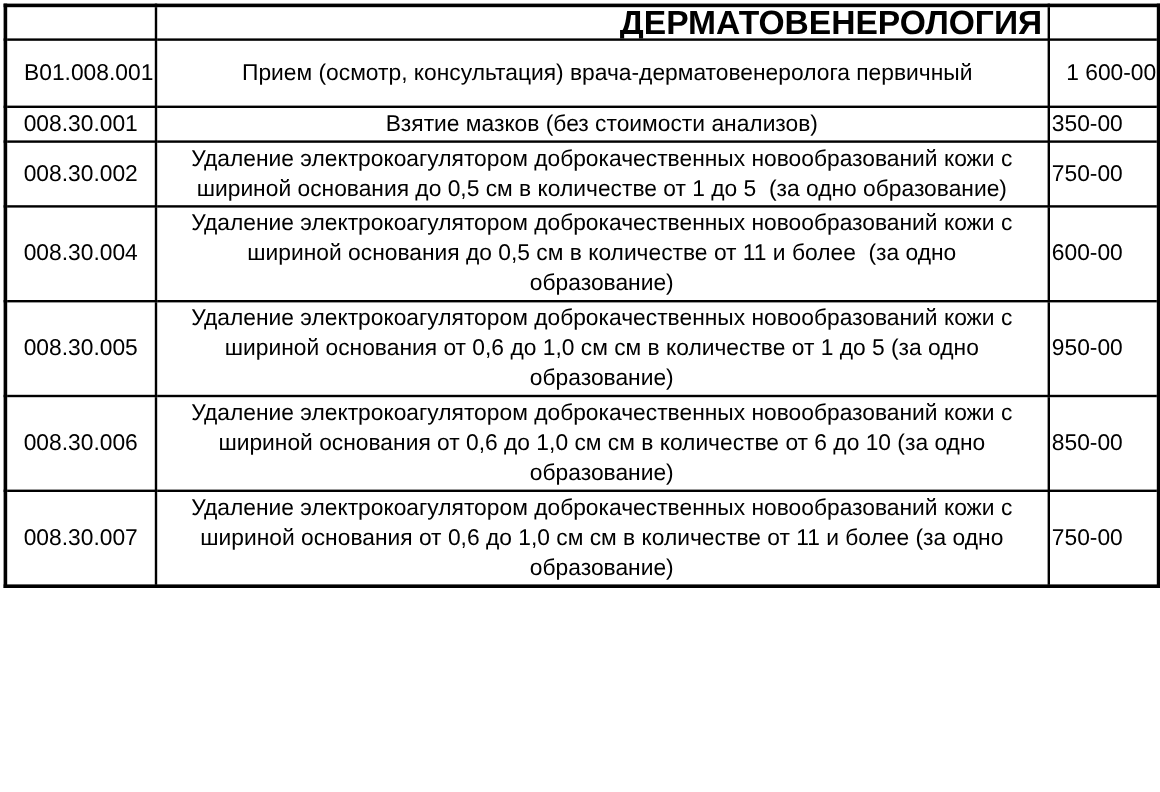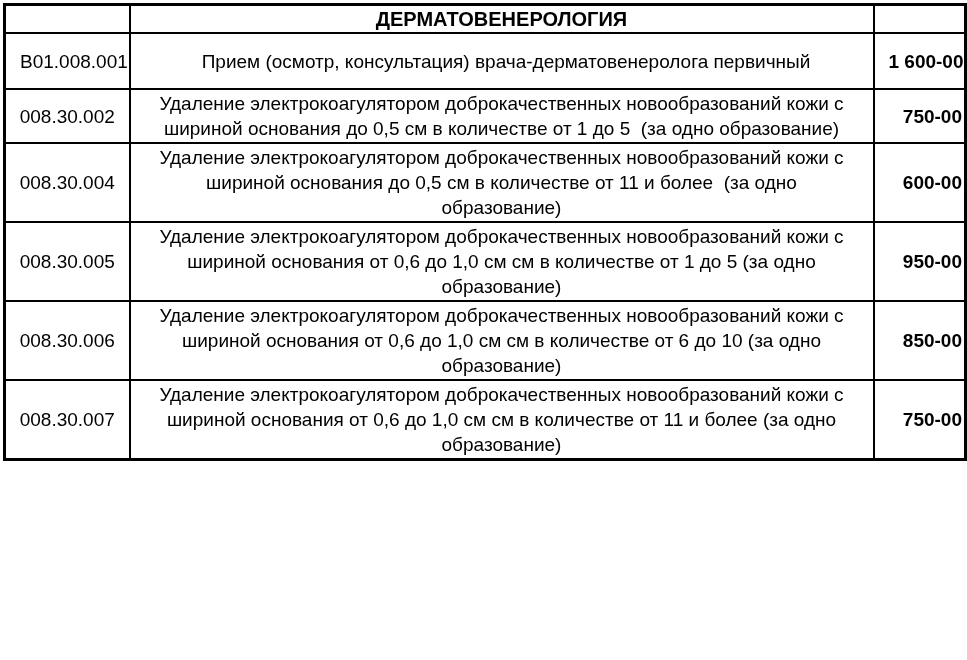--- a/index.html
+++ b/index.html
@@ -33,45 +33,44 @@
     color: #000000;
     overflow: hidden;
   }
   col.col-code  { width: 125px; }
   col.col-desc  { width: 744px; }
   col.col-price { width: 92px; }
 
   
   tr.section-row th {
     font-weight: bold;
-    font-size: 20px;
+    font-size: 28px;
     line-height: 26px;
-    text-align: center;
+    text-align: right;
     padding: 0 4px;
     height: 26px;
     white-space: nowrap;
   }
 
   
   td.code {
     text-align: center;
     padding: 1px 2px;
     white-space: nowrap;
   }
   td.desc {
     text-align: center;
     padding: 1px 5px;
     white-space: pre-wrap;
     word-wrap: break-word;
   }
   td.price {
-    text-align: right;
+    text-align: left;
     padding: 1px 2px;
     white-space: nowrap;
-    font-weight: bold;
   }
 
   
   tbody tr:nth-child(1) td { height: 52px; padding-left: 14px; }
   tbody tr:nth-child(3) td { height: 27px; }
   tbody tr:nth-child(11) td { height: 54px; }
 </style>
 </head>
 <body>
 
@@ -87,20 +86,25 @@
         <th></th>
         <th>ДЕРМАТОВЕНЕРОЛОГИЯ</th>
         <th></th>
       </tr>
     </thead>
     <tbody id="rows-body">
         <tr>
     <td class="code">В01.008.001</td>
     <td class="desc">Прием (осмотр, консультация) врача-дерматовенеролога первичный</td>
     <td class="price">1 600-00</td>
+  </tr>
+        <tr>
+    <td class="code">008.30.001</td>
+    <td class="desc">Взятие мазков (без стоимости анализов)</td>
+    <td class="price">350-00</td>
   </tr>
         <tr>
     <td class="code">008.30.002</td>
     <td class="desc">Удаление электрокоагулятором доброкачественных новообразований кожи с
 шириной основания до 0,5 см в количестве от 1 до 5  (за одно образование)</td>
     <td class="price">750-00</td>
   </tr>
         <tr>
     <td class="code">008.30.004</td>
     <td class="desc">Удаление электрокоагулятором доброкачественных новообразований кожи с

